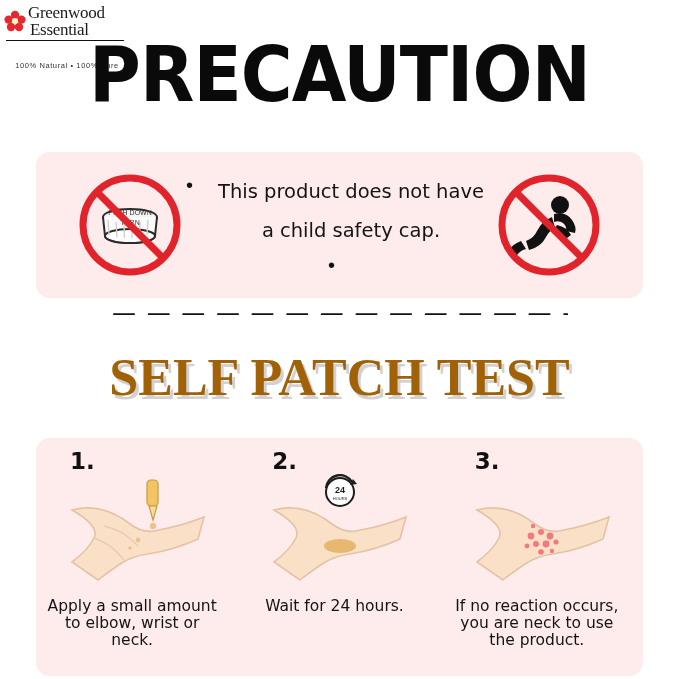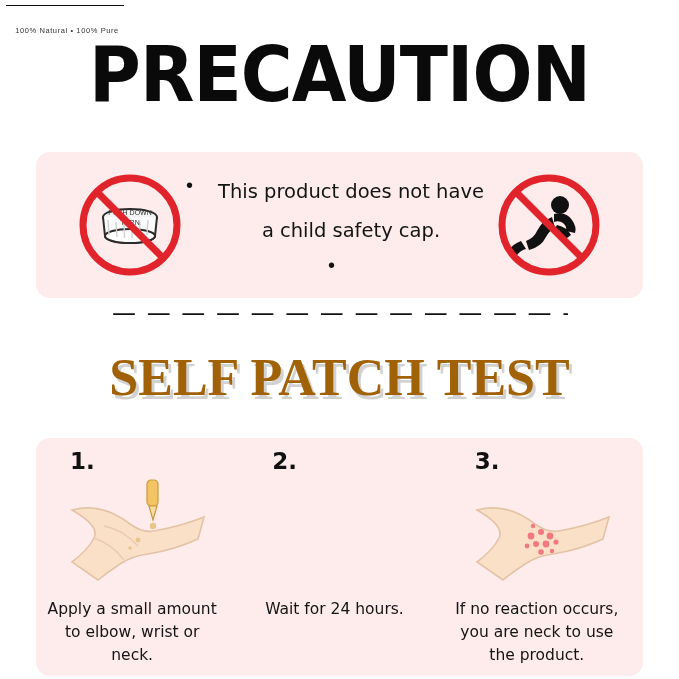--- a/index.html
+++ b/index.html
@@ -202,28 +202,46 @@
     justify-content: center;
   }
   .step-caption {
     position: absolute;
     top: 160px;
     left: 8px;
     right: 18px;
     text-align: center;
     font-family: "DejaVu Sans", sans-serif;
     font-size: 15.5px;
-    line-height: 23px;
+    line-height: 17px;
     color: #141414;
   }
 </style>
 </head>
 <body>
 
 <div class="logo">
+  <div class="logo-row">
+    <span class="logo-flower">
+      <svg width="22" height="22" viewBox="0 0 22 22">
+        <g fill="#e8262d">
+          <circle cx="11" cy="5" r="4.2"></circle>
+          <circle cx="4.6" cy="9.6" r="4.2"></circle>
+          <circle cx="17.4" cy="9.6" r="4.2"></circle>
+          <circle cx="7" cy="17" r="4.2"></circle>
+          <circle cx="15" cy="17" r="4.2"></circle>
+        </g>
+        <circle cx="11" cy="11" r="3" fill="#fff7c2"></circle>
+      </svg>
+    </span>
+    <span class="logo-words">
+      <div class="logo-line1">Greenwood</div>
+      <div class="logo-line2">Essential</div>
+    </span>
+  </div>
   <div class="logo-rule"></div>
   <div class="logo-tag">100% Natural • 100% Pure</div>
 </div>
 
 <div class="title-precaution">PRECAUTION</div>
 
 <div class="panel panel-precaution">
   <div class="prec-inner">
 
     <div class="prohibit" style="margin-left:42px;">
@@ -290,20 +308,33 @@
         </g>
         <circle cx="86" cy="66" r="2.4" fill="#e8c58a"></circle>
         <circle cx="78" cy="74" r="1.8" fill="#e8c58a"></circle>
       </svg>
     </div>
     <div class="step-caption">Apply a small amount  to elbow, wrist or neck.</div>
   </div>
 
   <div class="step">
     <div class="step-num">2.</div>
+    <div class="step-art">
+      <svg width="170" height="108" viewBox="0 0 170 108">
+        <path d="M20 36 q30 -8 58 14 q12 9 24 7 q28 -5 50 -14 l-6 22 q-24 11 -50 15 q-16 2 -28 10 q-12 8 -22 16 l-26 -18 q16 -12 22 -24 q6 -12 -22 -28 z" fill="#fbe0c8" stroke="#e3c3a6" stroke-width="1.6"></path>
+        <ellipse cx="86" cy="72" rx="16" ry="7" fill="#e6b870"></ellipse>
+        <g>
+          <circle cx="86" cy="18" r="14" fill="#ffffff" stroke="#1d1d1d" stroke-width="2"></circle>
+          <path d="M72 14 a14 14 0 0 1 26 -6" fill="none" stroke="#1d1d1d" stroke-width="2.4"></path>
+          <path d="M99 5 l4 5 l-7 1 z" fill="#1d1d1d"></path>
+          <text x="86" y="19" font-family="Liberation Sans, sans-serif" font-size="9" font-weight="bold" text-anchor="middle" fill="#1d1d1d">24</text>
+          <text x="86" y="26" font-family="Liberation Sans, sans-serif" font-size="4" text-anchor="middle" fill="#1d1d1d">HOURS</text>
+        </g>
+      </svg>
+    </div>
     <div class="step-caption">Wait for 24 hours.</div>
   </div>
 
   <div class="step">
     <div class="step-num">3.</div>
     <div class="step-art">
       <svg width="170" height="108" viewBox="0 0 170 108">
         <path d="M20 36 q30 -8 58 14 q12 9 24 7 q28 -5 50 -14 l-6 22 q-24 11 -50 15 q-16 2 -28 10 q-12 8 -22 16 l-26 -18 q16 -12 22 -24 q6 -12 -22 -28 z" fill="#fbe0c8" stroke="#e3c3a6" stroke-width="1.6"></path>
         <g fill="#f2797f">
           <circle cx="74" cy="62" r="3.4"></circle>

